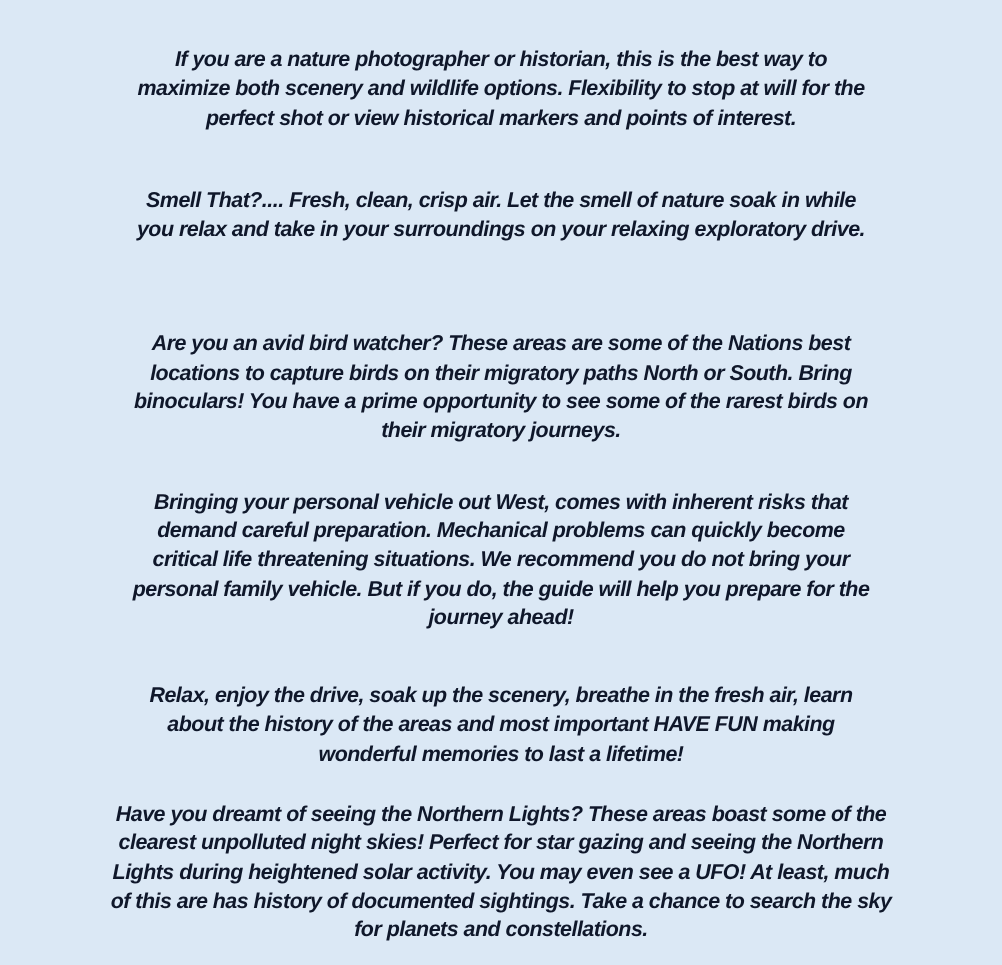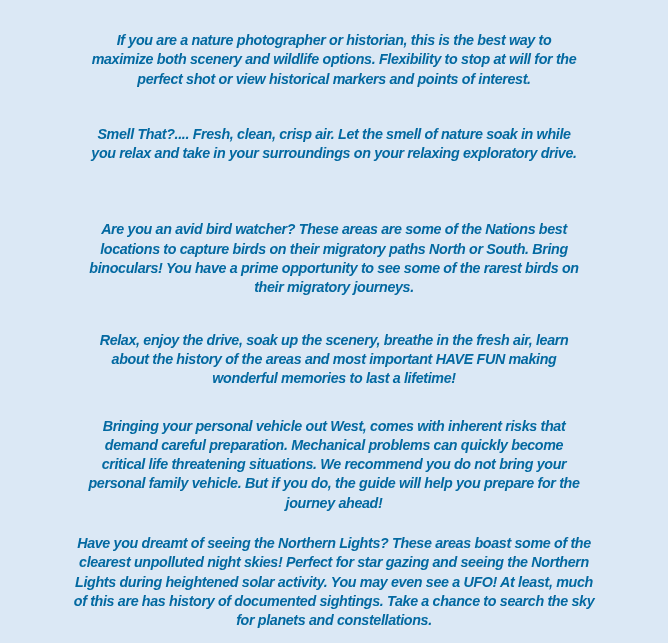--- a/index.html
+++ b/index.html
@@ -20,21 +20,21 @@
     background: #dbe8f5;
   }
   .para {
     margin: 0;
     font-family: "Liberation Sans", sans-serif;
     font-weight: 700;
     font-style: italic;
     font-size: 14.3px;
     line-height: 19.3px;
     letter-spacing: -0.35px;
-    color: #0369a1;
+    color: #0f172a;
     text-align: center;
     white-space: pre; 
   }
   .p1 { margin-top: 31px; }
   .p2 { margin-top: 36px; font-style: italic; }
   .p3 { margin-top: 57px; }
   .p4 { margin-top: 33px; }
   .p5 { margin-top: 28px; }
   .p6 { margin-top: 21px; }
 </style>
@@ -44,26 +44,26 @@
 <main class="page">
   <p class="para p1">If you are a nature photographer or historian, this is the best way to
 maximize both scenery and wildlife options. Flexibility to stop at will for the
 perfect shot or view historical markers and points of interest.</p>
   <p class="para p2">Smell That?.... Fresh, clean, crisp air. Let the smell of nature soak in while
 you relax and take in your surroundings on your relaxing exploratory drive.</p>
   <p class="para p3">Are you an avid bird watcher? These areas are some of the Nations best
 locations to capture birds on their migratory paths North or South. Bring
 binoculars! You have a prime opportunity to see some of the rarest birds on
 their migratory journeys.</p>
-  <p class="para p4">Relax, enjoy the drive, soak up the scenery, breathe in the fresh air, learn
-about the history of the areas and most important HAVE FUN making
-wonderful memories to last a lifetime!</p>
   <p class="para p5">Bringing your personal vehicle out West, comes with inherent risks that
 demand careful preparation. Mechanical problems can quickly become
 critical life threatening situations. We recommend you do not bring your
 personal family vehicle. But if you do, the guide will help you prepare for the
 journey ahead!</p>
+  <p class="para p4">Relax, enjoy the drive, soak up the scenery, breathe in the fresh air, learn
+about the history of the areas and most important HAVE FUN making
+wonderful memories to last a lifetime!</p>
   <p class="para p6">Have you dreamt of seeing the Northern Lights? These areas boast some of the
 clearest unpolluted night skies! Perfect for star gazing and seeing the Northern
 Lights during heightened solar activity. You may even see a UFO! At least, much
 of this are has history of documented sightings. Take a chance to search the sky
 for planets and constellations.</p>
 </main>
 
 </body></html>

